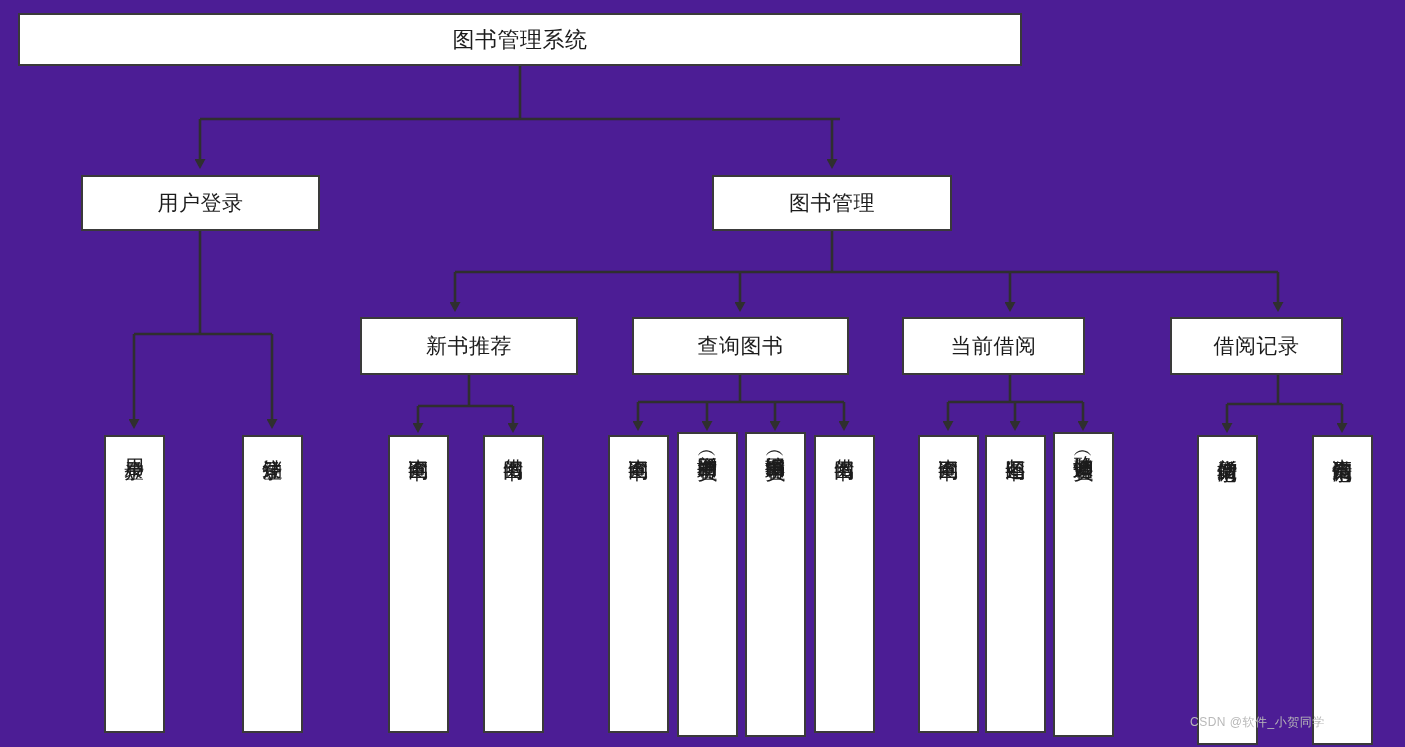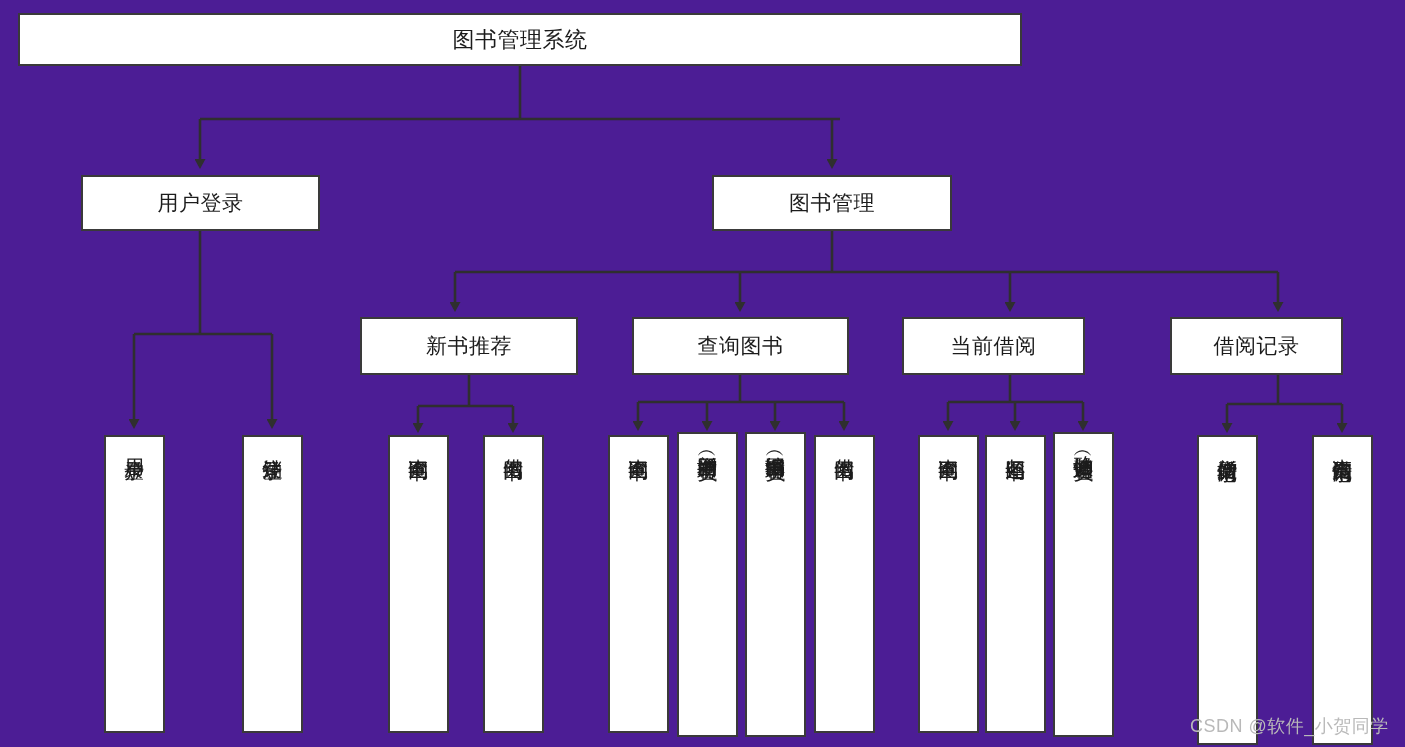--- a/index.html
+++ b/index.html
@@ -59,21 +59,21 @@
   .node.vert .node-label {
     writing-mode: vertical-rl;
     text-orientation: upright;
     font-size: 20px;
     line-height: 1.12;
     letter-spacing: 1px;
     white-space: nowrap;
   }
   .watermark {
     position: absolute;
-    font-size: 18px;
+    font-size: 12px;
     color: #b9b9b9;
     white-space: nowrap;
     z-index: 5;
     letter-spacing: 0.5px;
   }
 </style>
 </head>
 <body>
 
 <div id="canvas">

